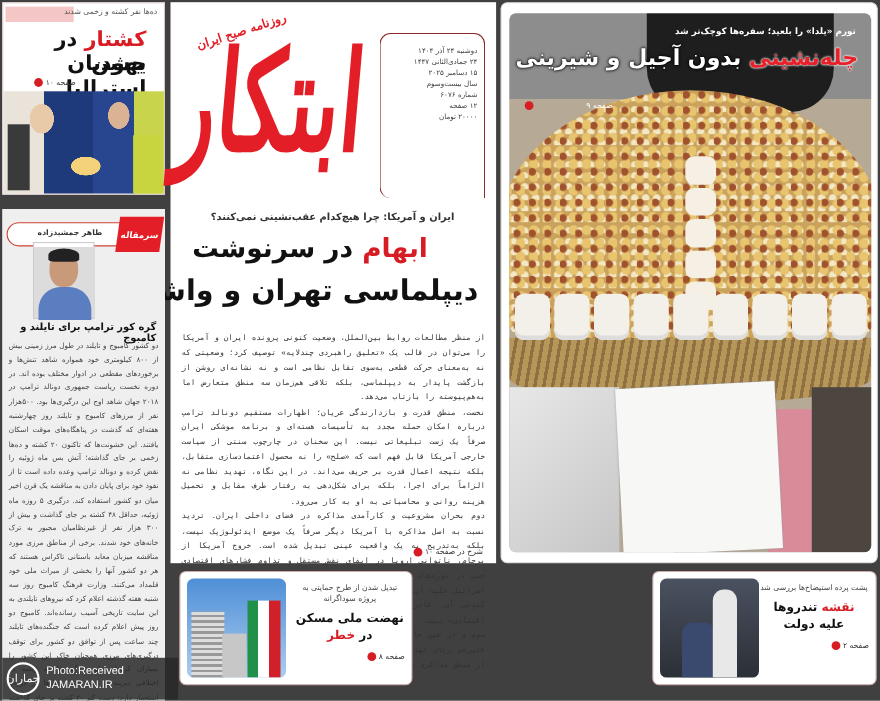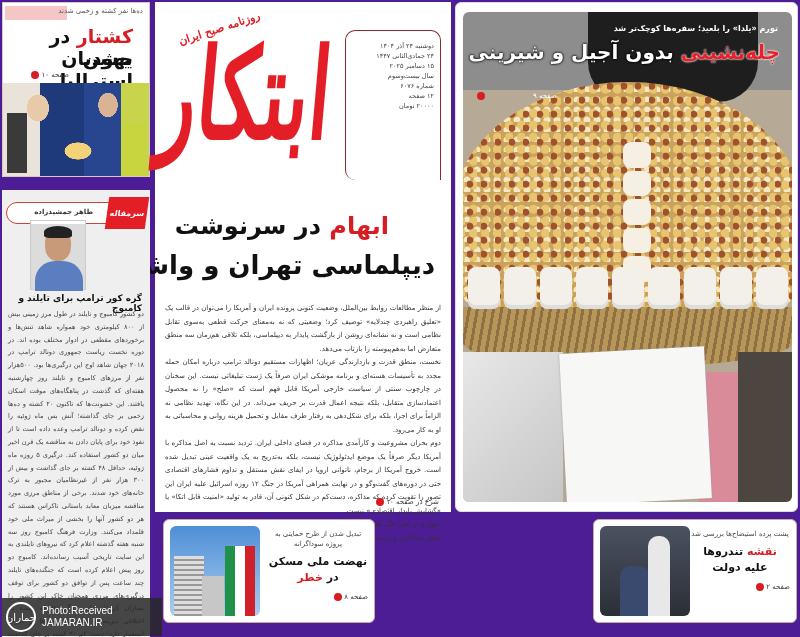--- a/index.html
+++ b/index.html
@@ -2,21 +2,21 @@
 <html><head>
 <meta charset="utf-8">
 <style>
   * { box-sizing: border-box; margin: 0; padding: 0; }
   body {
     width: 800px; height: 637px; overflow: hidden;
     background: #e9e9e9;
     font-family: "DejaVu Sans", sans-serif;
     position: relative;
   }
-  .page { position: absolute; inset: 0; background: #4c1d95; }
+  .page { position: absolute; inset: 0; background: #404040; }
 
   
   .left-top {
     position: absolute; left: 2px; top: 2px; width: 148px; height: 175px;
     background: #fff; border: 1px solid #d9c8c8; overflow: hidden;
   }
   .left-top .photo {
     position: absolute; left: 0; top: 80px; width: 148px; height: 95px;
     background:
       radial-gradient(ellipse 18px 22px at 35px 25px, #e8c9a8 60%, transparent 62%),
@@ -74,21 +74,21 @@
   }
   .big1, .big2 {
     position: absolute; font-weight: bold; color: #111; direction: rtl; white-space: nowrap;
   }
   .big1 { right: 62px; top: 32px; font-size: 24px; }
   .big2 { right: 16px; top: 70px; font-size: 26px; }
   .body-text {
     position: absolute; left: 10px; right: 10px; top: 122px; direction: rtl; text-align: justify;
     font-size: 7px; line-height: 13.5px; color: #333;
   }
-  .body-text p { margin-bottom: 0; }
+  .body-text p { margin-bottom: 0; font-family: Liberation Mono, monospace; }
   .main-story .page-ref { right: 12px; top: 318px; }
 
   
   .editorial {
     position: absolute; left: 2px; top: 190px; width: 148px; height: 447px; background: #efefef;
   }
   .ed-banner {
     position: absolute; left: 4px; top: 12px; width: 140px; height: 22px;
     border: 1.5px solid #c43; border-radius: 11px; background: #fff;
   }
@@ -217,20 +217,21 @@
       <div>۲۴ جمادی‌الثانی ۱۴۴۷</div>
       <div>۱۵ دسامبر ۲۰۲۵</div>
       <div>سال بیست‌وسوم</div>
       <div>شماره ۶۰۷۶</div>
       <div>۱۲ صفحه</div>
       <div>۲۰۰۰۰ تومان</div>
     </div>
   </div>
 
   <div class="main-story">
+    <div class="overline">ایران و آمریکا: چرا هیچ‌کدام عقب‌نشینی نمی‌کنند؟</div>
     <div class="big1"><span class="red">ابهام</span><span> در سرنوشت</span></div>
     <div class="big2">دیپلماسی تهران و واشنگتن</div>
     <div class="body-text">
       <p>از منظر مطالعات روابط بین‌الملل، وضعیت کنونی پرونده ایران و آمریکا را می‌توان در قالب یک «تعلیق راهبردی چندلایه» توصیف کرد؛ وضعیتی که نه به‌معنای حرکت قطعی به‌سوی تقابل نظامی است و نه نشانه‌ای روشن از بازگشت پایدار به دیپلماسی، بلکه تلاقی هم‌زمان سه منطق متعارض اما به‌هم‌پیوسته را بازتاب می‌دهد.</p>
       <p>نخست، منطق قدرت و بازدارندگی عریان؛ اظهارات مستقیم دونالد ترامپ درباره امکان حمله مجدد به تأسیسات هسته‌ای و برنامه موشکی ایران صرفاً یک ژست تبلیغاتی نیست. این سخنان در چارچوب سنتی از سیاست خارجی آمریکا قابل فهم است که «صلح» را نه محصول اعتمادسازی متقابل، بلکه نتیجه اعمال قدرت بر حریف می‌داند. در این نگاه، تهدید نظامی نه الزاماً برای اجرا، بلکه برای شکل‌دهی به رفتار طرف مقابل و تحمیل هزینه روانی و محاسباتی به او به کار می‌رود.</p>
       <p>دوم بحران مشروعیت و کارآمدی مذاکره در فضای داخلی ایران. تردید نسبت به اصل مذاکره با آمریکا دیگر صرفاً یک موضع ایدئولوژیک نیست، بلکه به‌تدریج به یک واقعیت عینی تبدیل شده است. خروج آمریکا از برجام، ناتوانی اروپا در ایفای نقش مستقل و تداوم فشارهای اقتصادی حتی در دوره‌های گفت‌وگو و در نهایت همراهی آمریکا در جنگ ۱۲ روزه اسرائیل علیه ایران این تصور را تقویت کرده که مذاکره، دست‌کم در شکل کنونی آن، قادر به تولید «امنیت قابل اتکا» یا «گشایش پایدار اقتصادی» نیست.</p>
       <p>سوم و در عین حال تعیین‌کننده‌ترین لایه، ناگزیری ساختاری گفت‌وگو است. علی‌رغم زبان تهدید، فشار حداکثری و تردیدهای عمیق، هیچ‌یک از طرفین از منطق مذاکره بی‌نیاز نیستند.</p>
     </div>
     <div class="page-ref">
         <span>شرح در صفحه ۱۰</span>

